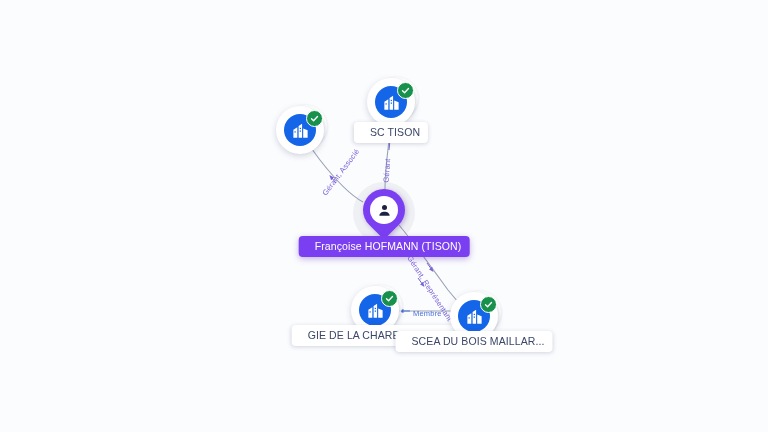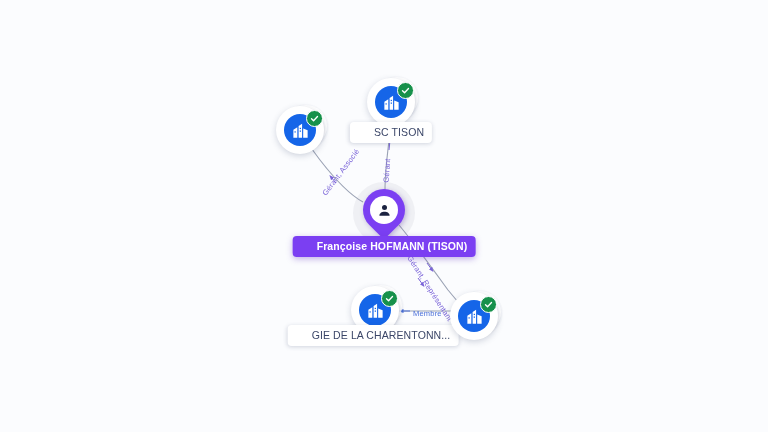--- a/index.html
+++ b/index.html
@@ -138,21 +138,21 @@
 
   
   .node-label {
     position: absolute;
     transform: translateX(-50%);
     white-space: nowrap;
     background: #ffffff;
     color: #3b4668;
     font-size: 10.5px;
     letter-spacing: .1px;
-    padding: 4px 8px 5px 24px;
+    padding: 4px 8px 5px 16px;
     border-radius: 4px;
     box-shadow: 0 1px 4px rgba(60, 72, 110, 0.22);
   }
   .node-label.primary {
     background: #7b3ff2;
     color: #ffffff;
     font-size: 10.5px;
     box-shadow: 0 2px 6px rgba(90, 40, 190, 0.35);
   }
 
@@ -278,26 +278,27 @@
         <rect x="11" y="8.6" width="1.6" height="1.6" fill="#1565e8"></rect>
         <rect x="11" y="12" width="1.6" height="1.6" fill="#1565e8"></rect>
       </svg>
     </div>
     <div class="check-badge">
       <svg width="9" height="9" viewBox="0 0 24 24" fill="none" stroke="#ffffff" stroke-width="3.6" stroke-linecap="round" stroke-linejoin="round">
         <polyline points="4,12.5 9.5,18 20,6.5"></polyline>
       </svg>
     </div>
   </div>
+  <div class="node-label" style="left:474px; top:331px;">SCEA DU BOIS MAILLAR...</div>
 
   <div class="node person-node" style="left:384px; top:212px;">
     <div class="halo"></div>
     <div class="pin"></div>
     <div class="pin-inner">
       <svg width="15" height="15" viewBox="0 0 24 24" fill="#1b2340">
         <circle cx="12" cy="7.2" r="4"></circle>
         <path d="M3.8 20.5c0-4.3 3.7-6.6 8.2-6.6s8.2 2.3 8.2 6.6H3.8z"></path>
       </svg>
     </div>
   </div>
-  <div class="node-label primary" style="left:384px; top:236px;font-weight:bold;">Françoise HOFMANN (TISON)</div>
+  <div class="node-label primary" style="left:384px; top:236px;">Françoise HOFMANN (TISON)</div>
 
 </div>
 
 </body></html>

